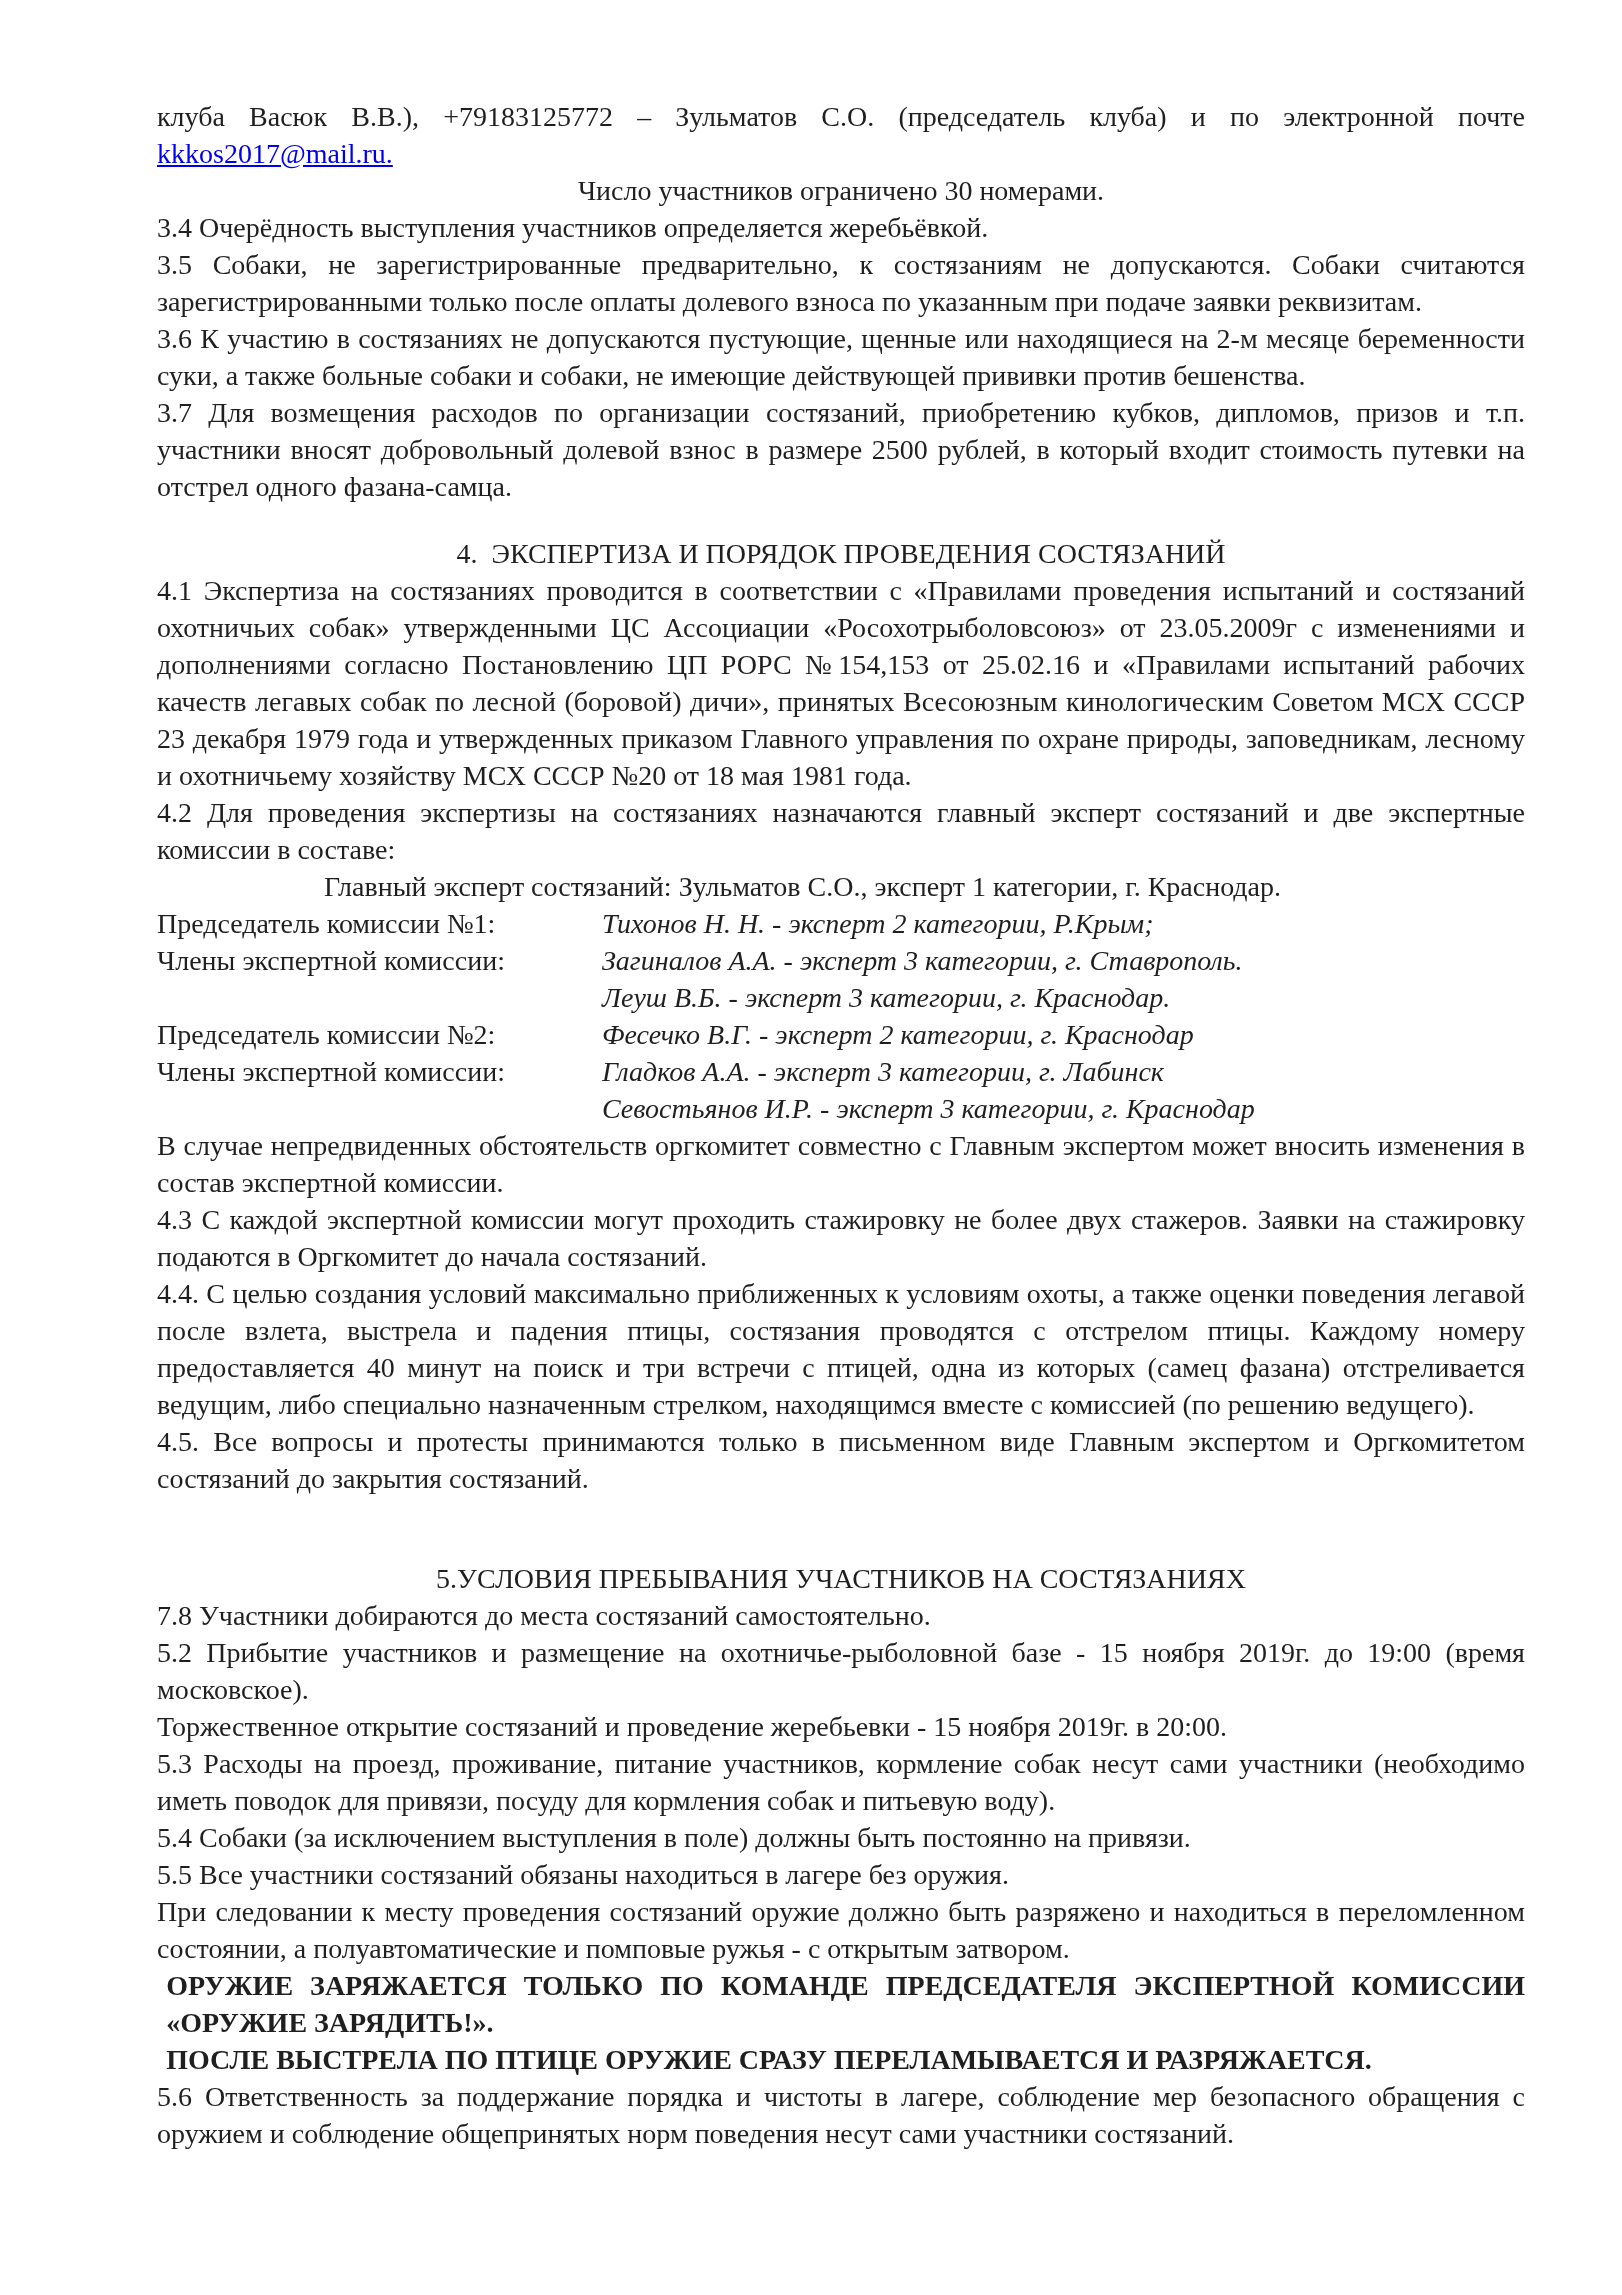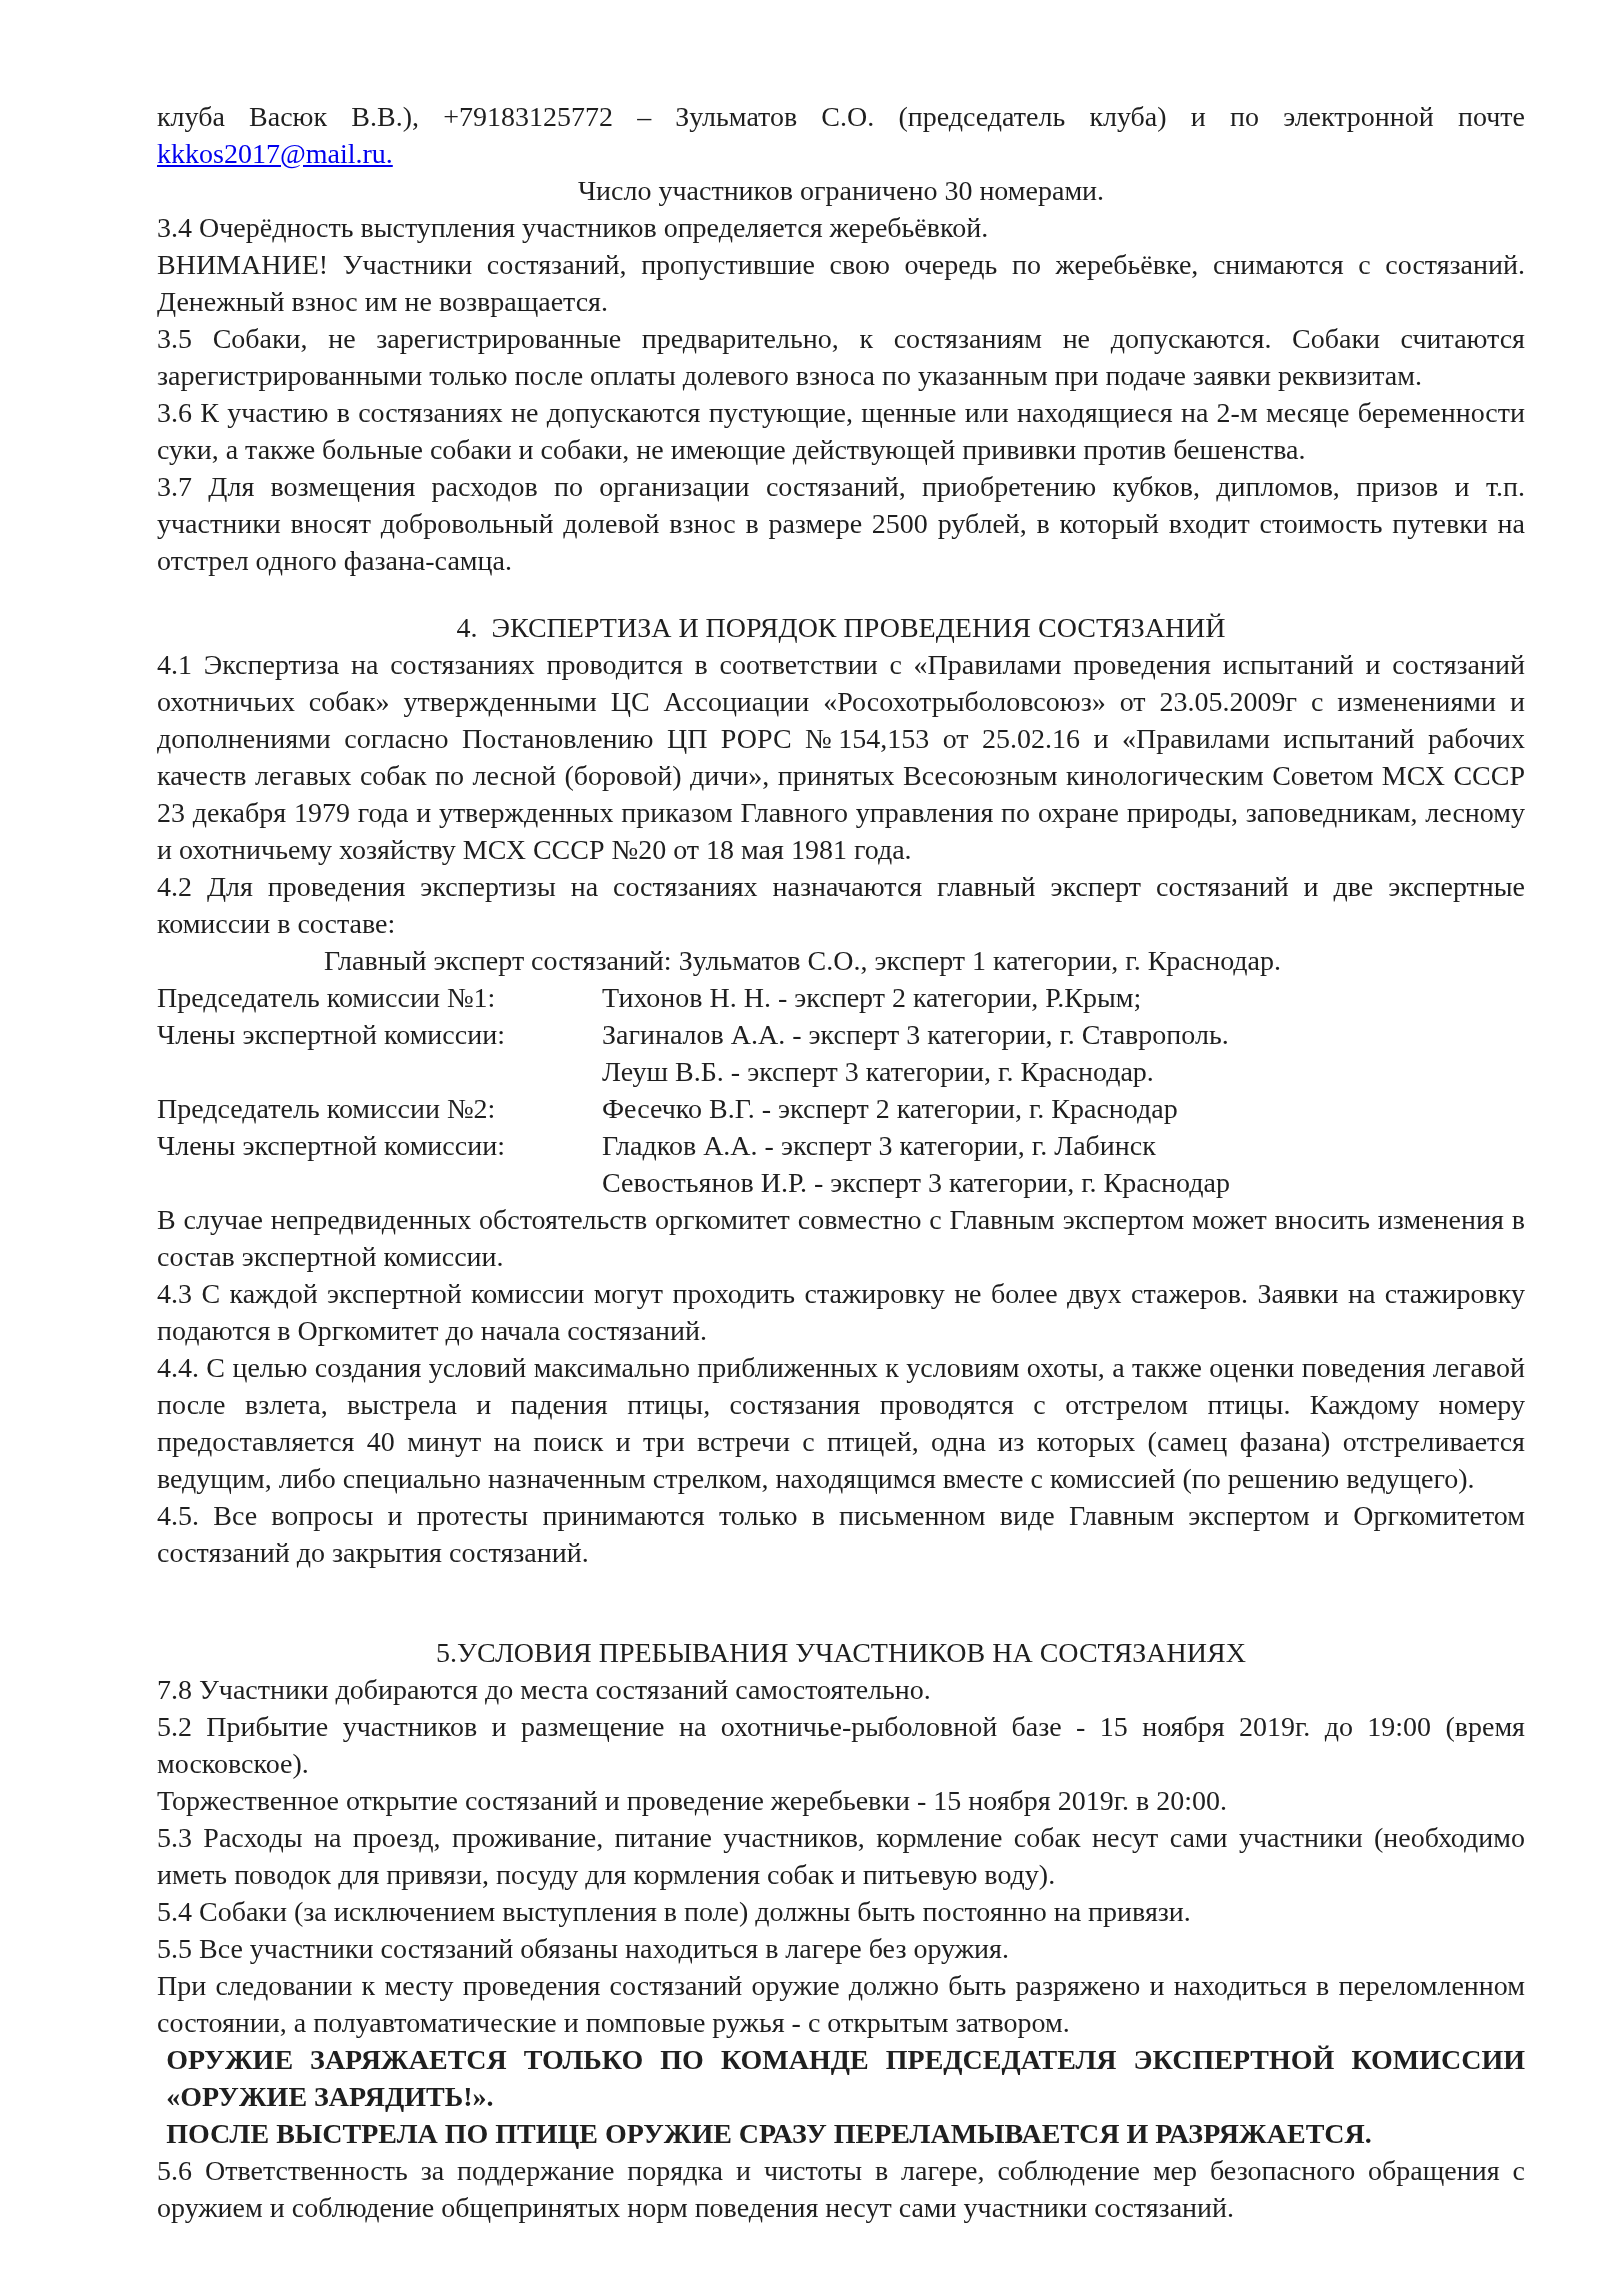--- a/index.html
+++ b/index.html
@@ -21,38 +21,37 @@
   .center  { text-align: center; }
   .heading {
     text-align: center;
     white-space: pre-wrap;
   }
   .heading-4 { margin-top: 30px; }
   .heading-5 { margin-top: 63px; text-align: center; }
   .chief-expert { padding-left: 167px; }
   .commission-row { display: flex; align-items: center; }
   .commission-label { flex: 0 0 445px; }
-  .commission-value { flex: 1 1 auto; }
+  .commission-value { flex: 1 1 auto; font-style: italic; }
   .sp { padding-left: 9.2px; font-weight: bold; }
   a.email-link {
     color: #0000ee;
     text-decoration: underline;
   }
 </style>
 </head>
 <body>
 
 <div class="page">
 
   <p class="justify"><span>клуба Васюк В.В.), +79183125772 – Зульматов С.О. (председатель клуба) и по электронной почте</span> <a href="#" class="email-link">kkkos2017@mail.ru.</a></p>
 
   <p class="center">Число участников ограничено 30 номерами.</p>
 
   <p class="justify">3.4 Очерёдность выступления участников определяется жеребьёвкой.</p>
-  <p class="justify">ВНИМАНИЕ! Участники состязаний, пропустившие свою очередь по жеребьёвке, снимаются с состязаний. Денежный взнос им не возвращается.</p>
   <p class="justify">3.5 Собаки, не зарегистрированные предварительно, к состязаниям не допускаются. Собаки считаются зарегистрированными только после оплаты долевого взноса по указанным при подаче заявки реквизитам.</p>
   <p class="justify">3.6 К участию в состязаниях не допускаются пустующие, щенные или находящиеся на 2-м месяце беременности суки, а также больные собаки и собаки, не имеющие действующей прививки против бешенства.</p>
   <p class="justify">3.7 Для возмещения расходов по организации состязаний, приобретению кубков, дипломов, призов и т.п. участники вносят добровольный долевой взнос в размере 2500 рублей, в который входит стоимость путевки на отстрел одного фазана-самца.</p>
 
   <p class="heading heading-4">4.  ЭКСПЕРТИЗА И ПОРЯДОК ПРОВЕДЕНИЯ СОСТЯЗАНИЙ</p>
 
   <p class="justify">4.1 Экспертиза на состязаниях проводится в соответствии с «Правилами проведения испытаний и состязаний охотничьих собак» утвержденными ЦС Ассоциации «Росохотрыболовсоюз» от 23.05.2009г с изменениями и дополнениями согласно Постановлению ЦП РОРС №154,153 от 25.02.16 и «Правилами испытаний рабочих качеств легавых собак по лесной (боровой) дичи», принятых Всесоюзным кинологическим Советом МСХ СССР 23 декабря 1979 года и утвержденных приказом Главного управления по охране природы, заповедникам, лесному и охотничьему хозяйству МСХ СССР №20 от 18 мая 1981 года.</p>
   <p class="justify">4.2 Для проведения экспертизы на состязаниях назначаются главный эксперт состязаний и две экспертные комиссии в составе:</p>
 
   <p class="chief-expert">Главный эксперт состязаний: Зульматов С.О., эксперт 1 категории, г. Краснодар.</p>

